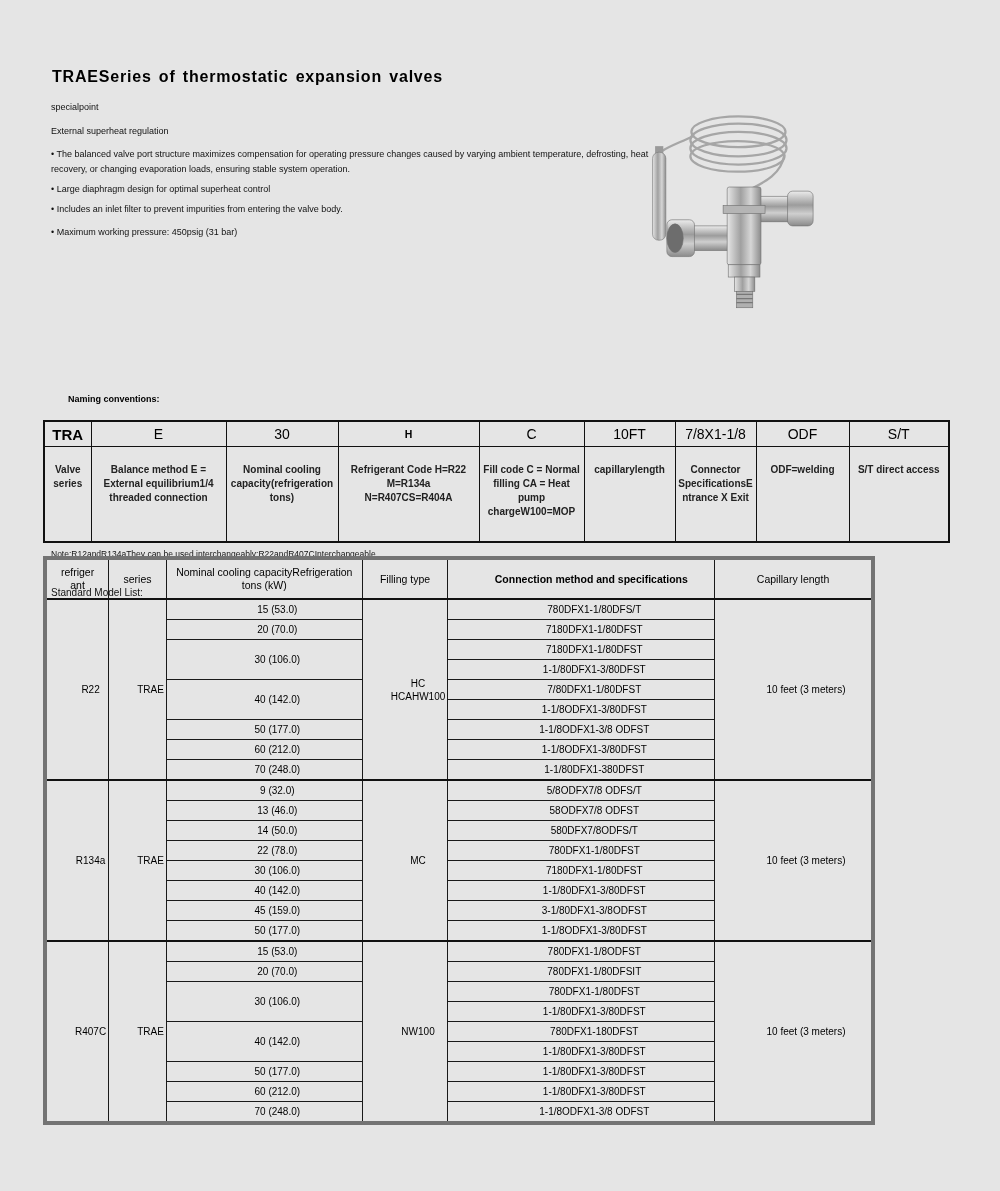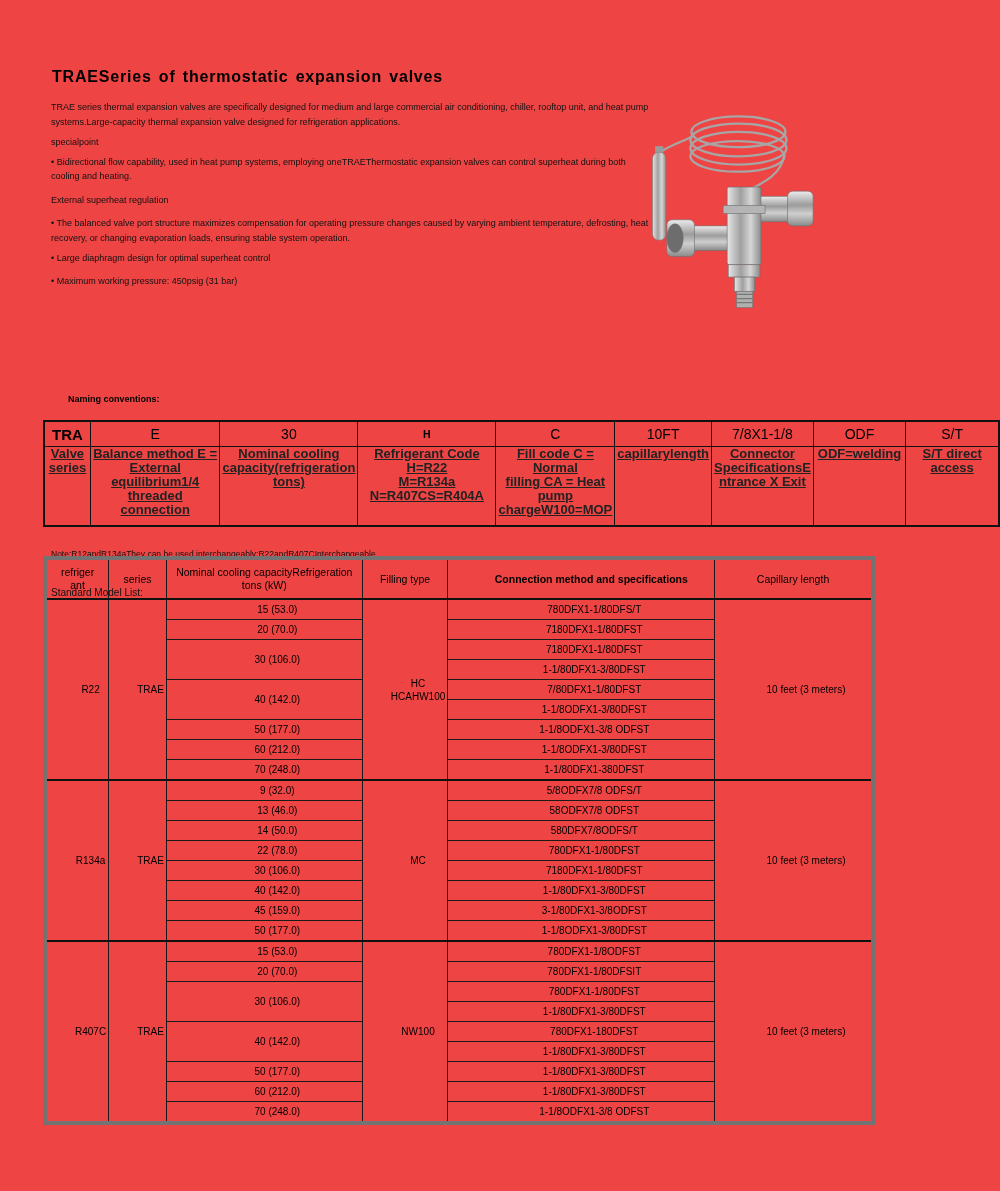--- a/index.html
+++ b/index.html
@@ -1,20 +1,20 @@
 <!DOCTYPE html>
 <html><head>
 <meta charset="utf-8">
 <style>
   html, body { margin: 0; padding: 0; background: #fff; }
   .page {
     position: relative;
     width: 1000px;
     height: 1191px;
-    background: #ef4444;
+    background: #e5e5e5;
     font-family: "Liberation Sans", sans-serif;
     color: #1a1a1a;
     overflow: hidden;
   }
   .title {
     position: absolute;
     left: 52px; top: 68px;
     margin: 0;
     font-size: 16px;
     font-weight: bold;
@@ -58,27 +58,26 @@
   #naming-codes td {
     height: 24px;
     font-size: 14px;
     color: #000;
   }
   #naming-codes td:first-child { font-weight: bold; font-size: 15px; }
   #naming-codes td:nth-child(4) { font-size: 10.5px; font-weight: bold; }
   #naming-descs td {
     height: 78px;
     vertical-align: top;
-    padding-top: 0;
-    font-size: 13px;
+    padding-top: 16px;
+    font-size: 10px;
     font-weight: bold;
     line-height: 14px;
     white-space: pre-line;
     color: #222;
-    text-decoration: underline;
   }
   .note-line {
     position: absolute;
     left: 51px; top: 529px;
     font-size: 8.5px; color: #111; margin-top: 20px;
   }
   .model-label {
     position: absolute;
     left: 51px; top: 543px;
     font-size: 10px; color: #111; margin-top: 44px;
@@ -117,26 +116,25 @@
   .model-table tr.section-start td { border-top: 2px solid #111; }
 </style>
 </head>
 <body>
 
 <div class="page">
 
   <h1 class="title">TRAESeries of thermostatic expansion valves</h1>
 
   <div class="intro">
-    <p>TRAE series thermal expansion valves are specifically designed for medium and large commercial air conditioning, chiller, rooftop unit, and heat pump systems.Large-capacity thermal expansion valve designed for refrigeration applications.</p>
     <p>specialpoint</p>
-    <p>• Bidirectional flow capability, used in heat pump systems, employing oneTRAEThermostatic expansion valves can control superheat during both cooling and heating.</p>
     <p class="gap">External superheat regulation</p>
     <p class="gap">• The balanced valve port structure maximizes compensation for operating pressure changes caused by varying ambient temperature, defrosting, heat recovery, or changing evaporation loads, ensuring stable system operation.</p>
     <p>• Large diaphragm design for optimal superheat control</p>
+    <p>• Includes an inlet filter to prevent impurities from entering the valve body.</p>
     <p class="gap">• Maximum working pressure: 450psig (31 bar)</p>
   </div>
 
   <div class="valve-figure">
     <svg viewBox="0 0 220 220" width="225" height="225" xmlns="http://www.w3.org/2000/svg">
       <defs>
         <linearGradient id="gh" x1="0" y1="0" x2="0" y2="1">
           <stop offset="0" stop-color="#ececec"></stop>
             <stop offset="0.4" stop-color="#9c9c9c"></stop>
           <stop offset="0.65" stop-color="#cfcfcf"></stop>

